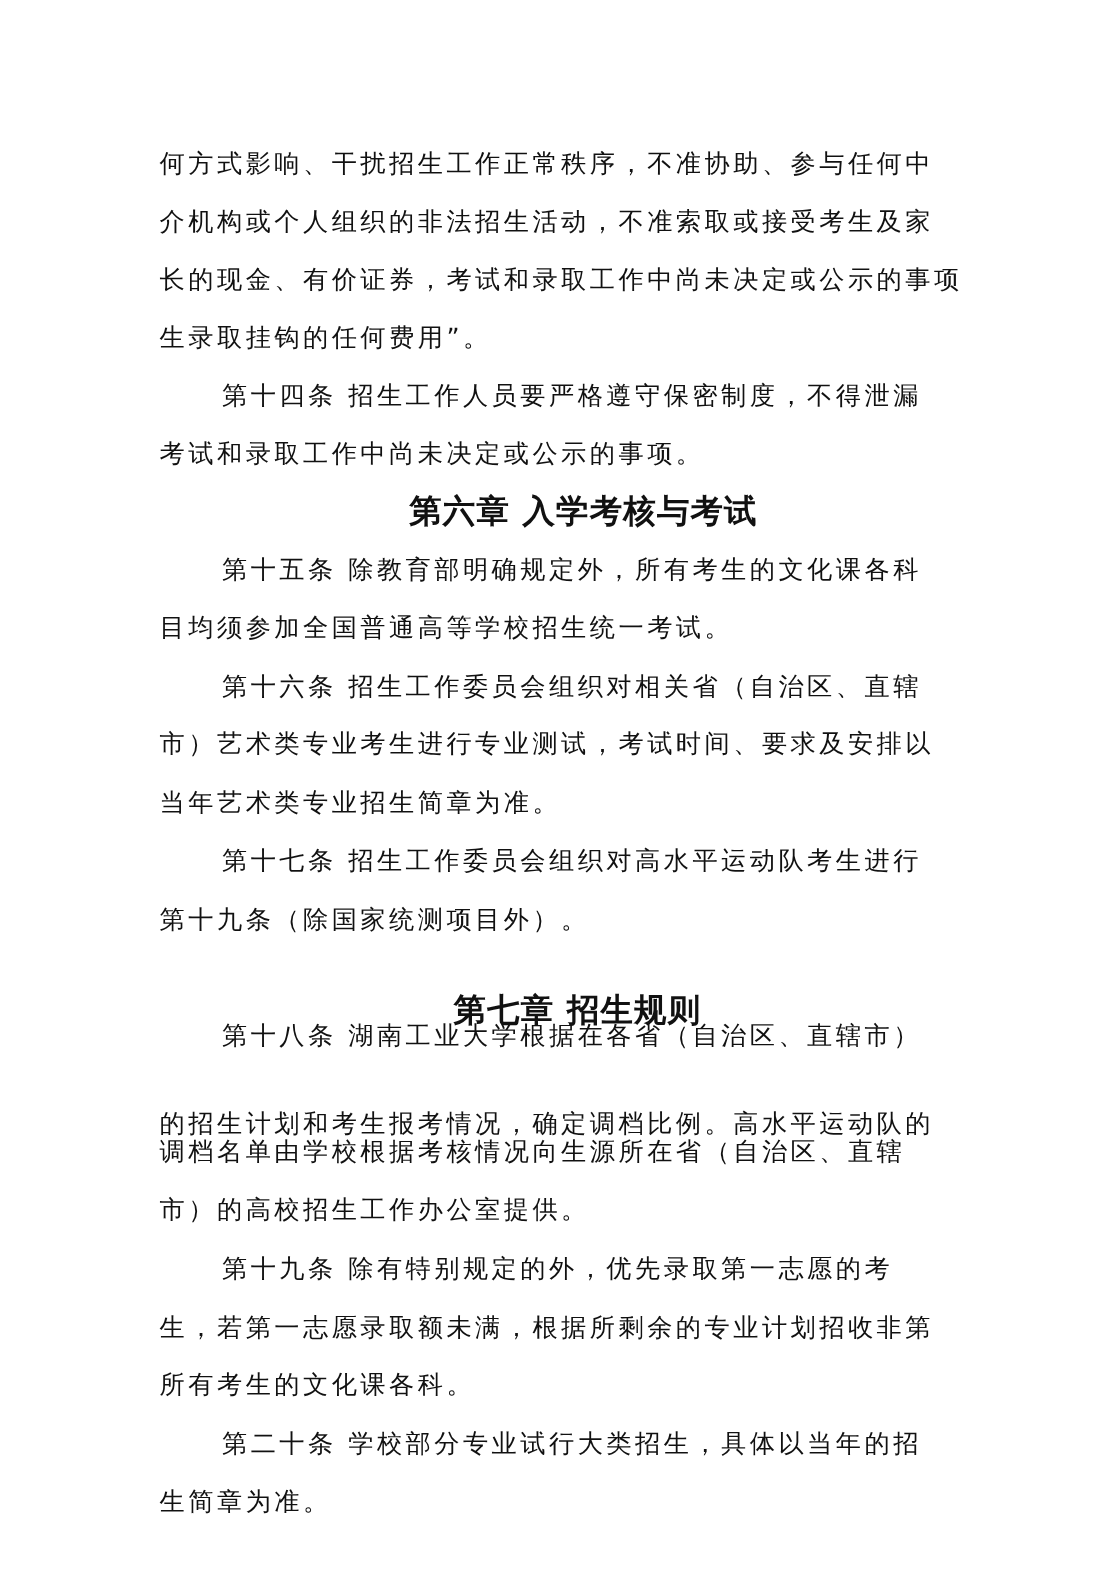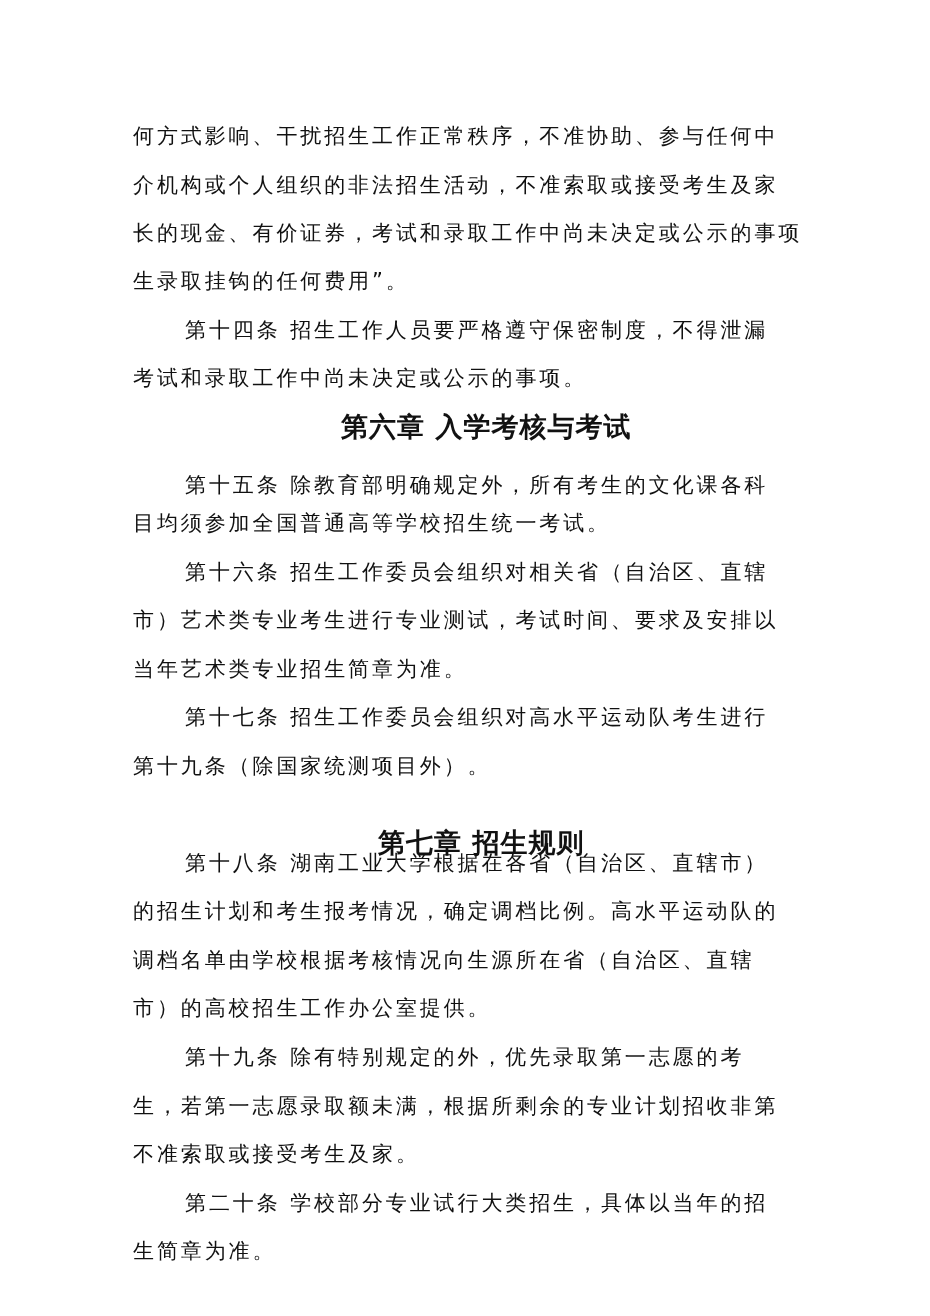--- a/index.html
+++ b/index.html
@@ -22,21 +22,21 @@
   <div class="line" style="top:266px">生录取挂钩的任何费用”。</div>
 
   <div class="line indent" style="top:315px">
     <span class="bold">第十四条</span>
     <span>招生工作人员要严格遵守保密制度，不得泄漏</span>
   </div>
   <div class="line" style="top:363px">考试和录取工作中尚未决定或公示的事项。</div>
 
   <div class="heading" style="top:412px; left:208px">第六章  入学考核与考试</div>
 
-  <div class="line indent" style="top:470px">
+  <div class="line indent" style="top:460px">
     <span class="bold">第十五条</span>
     <span>除教育部明确规定外，所有考生的文化课各科</span>
   </div>
   <div class="line" style="top:508px">目均须参加全国普通高等学校招生统一考试。</div>
 
   <div class="line indent" style="top:557px">
     <span class="bold">第十六条</span>
     <span>招生工作委员会组织对相关省（自治区、直辖</span>
   </div>
   <div class="line" style="top:605px">市）艺术类专业考生进行专业测试，考试时间、要求及安排以</div>
@@ -47,30 +47,30 @@
     <span>招生工作委员会组织对高水平运动队考生进行</span>
   </div>
   <div class="line" style="top:751px">第十九条（除国家统测项目外）。</div>
 
   <div class="heading" style="top:828px; left:245px">第七章  招生规则</div>
 
   <div class="line indent" style="top:848px">
     <span class="bold">第十八条</span>
     <span>湖南工业大学根据在各省（自治区、直辖市）</span>
   </div>
-  <div class="line" style="top:896px">的招生计划和考生报考情况，确定调档比例。高水平运动队的</div>
+  <div class="line" style="top:921px">的招生计划和考生报考情况，确定调档比例。高水平运动队的</div>
   <div class="line" style="top:945px">调档名单由学校根据考核情况向生源所在省（自治区、直辖</div>
   <div class="line" style="top:993px">市）的高校招生工作办公室提供。</div>
 
   <div class="line indent" style="top:1042px">
     <span class="bold">第十九条</span>
     <span>除有特别规定的外，优先录取第一志愿的考</span>
   </div>
   <div class="line" style="top:1091px">生，若第一志愿录取额未满，根据所剩余的专业计划招收非第</div>
-  <div class="line" style="top:1139px">不准索取或接受考生及家。</div>
+  <div class="line" style="top:1139px">所有考生的文化课各科。</div>
 
   <div class="line indent" style="top:1188px">
     <span class="bold">第二十条</span>
     <span>学校部分专业试行大类招生，具体以当年的招</span>
   </div>
   <div class="line" style="top:1236px">生简章为准。</div>
 
 </div>
 
 </body></html>

